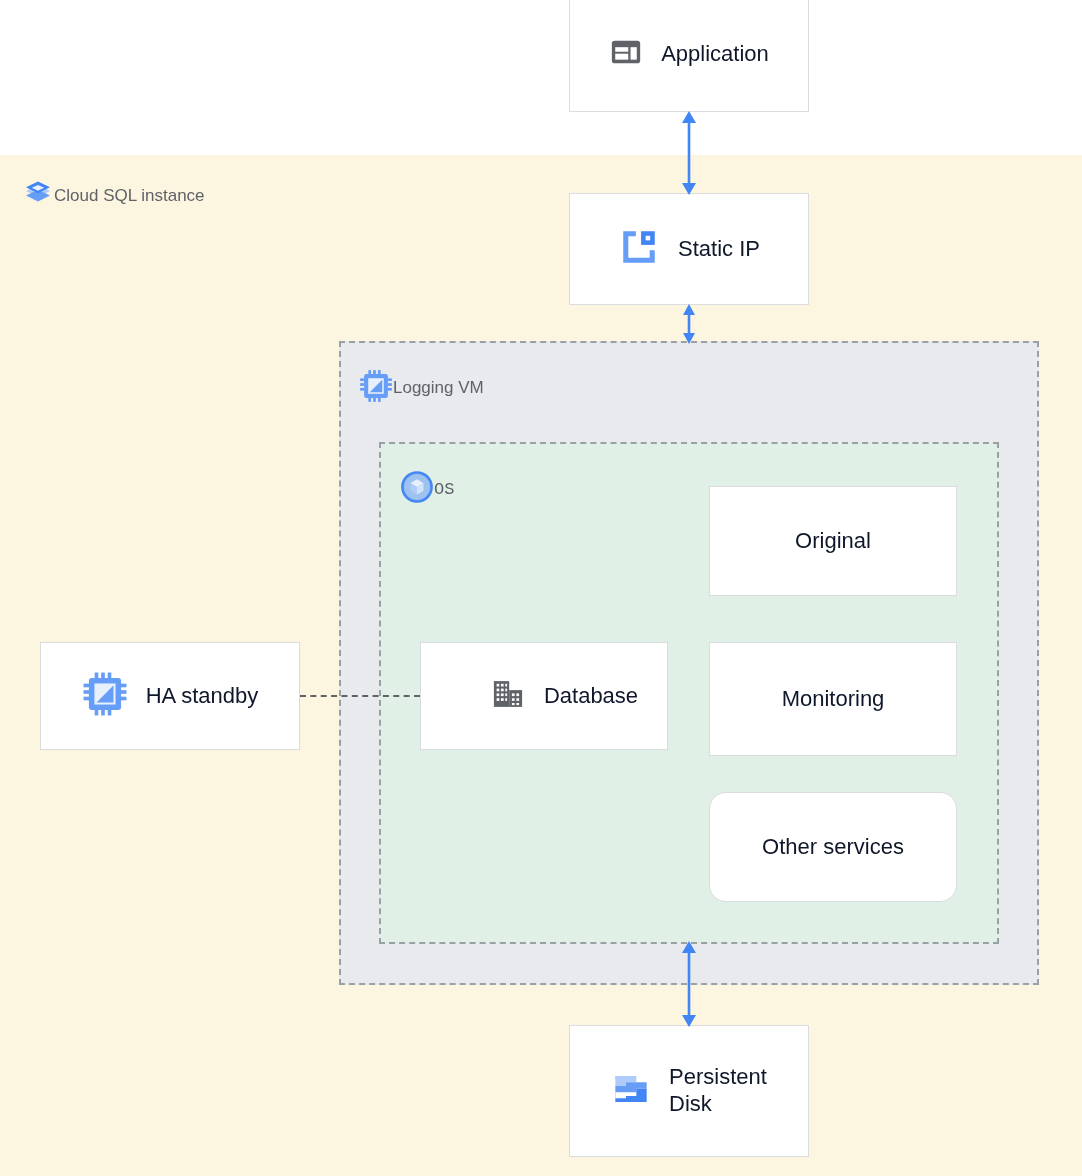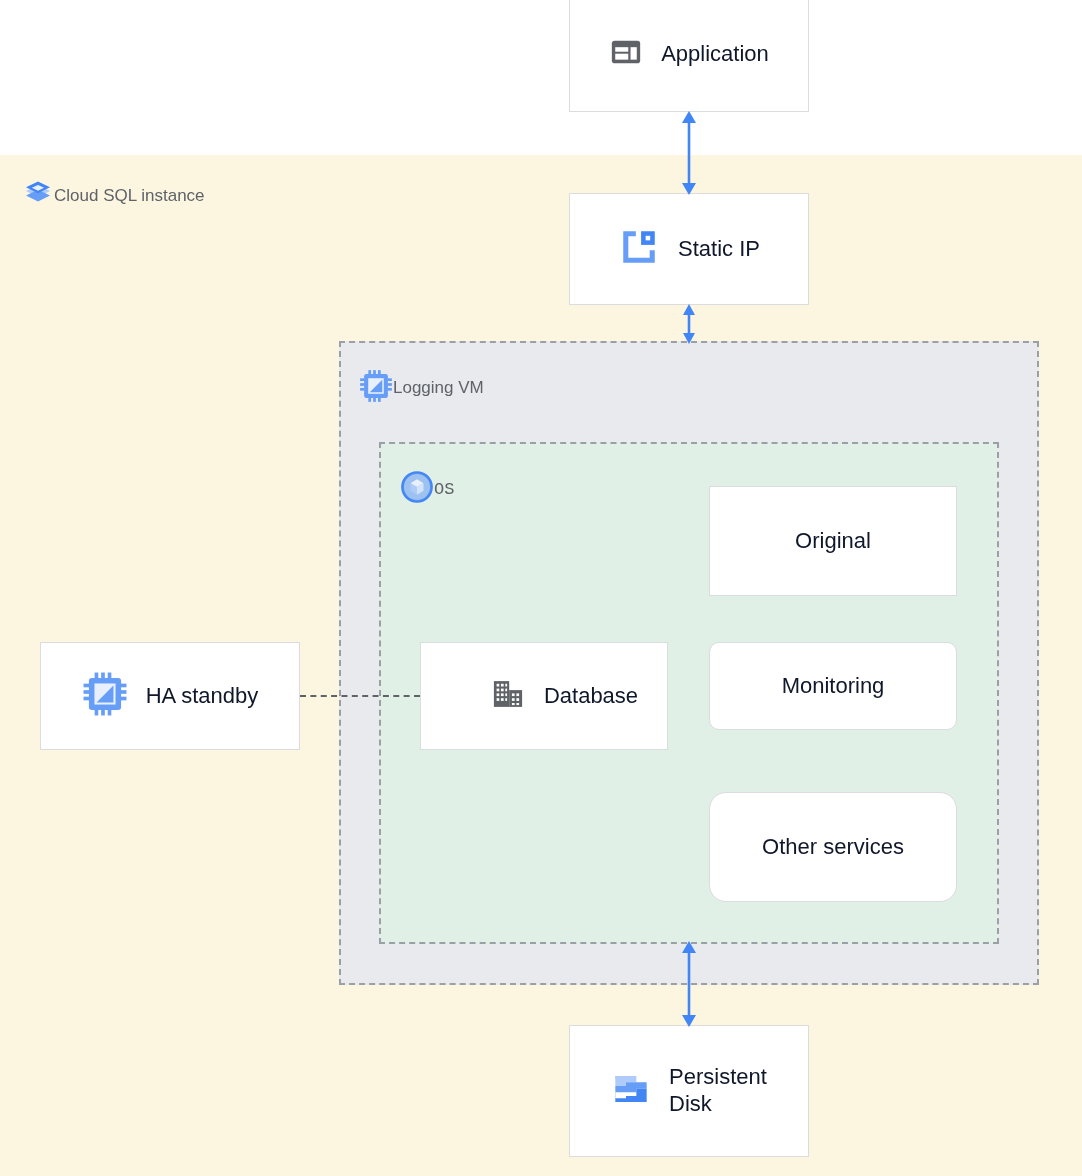--- a/index.html
+++ b/index.html
@@ -82,21 +82,21 @@
     line-height: 1.22;
     white-space: pre-line;
   }
   .node.plain .node-text { font-size: 22px; }
 
   .n-application   { left: 569px; top: -4px;   width: 240px; height: 116px; }
   .n-staticip      { left: 569px; top: 193px;  width: 240px; height: 112px; }
   .n-hastandby     { left: 40px;  top: 642px;  width: 260px; height: 108px; }
   .n-database      { left: 420px; top: 642px;  width: 248px; height: 108px; padding-left: 40px; }
   .n-logging       { left: 709px; top: 486px;  width: 248px; height: 110px; }
-  .n-monitoring    { left: 709px; top: 642px;  width: 248px; height: 88px; border-radius: 10px; }
+  .n-monitoring    { left: 709px; top: 642px;  width: 248px; height: 114px; }
   .n-otherservices { left: 709px; top: 792px;  width: 248px; height: 110px; border-radius: 17px; }
   .n-persistdisk   { left: 569px; top: 1025px; width: 240px; height: 132px; }
   .n-persistdisk .node-text { text-align: left; }
 
   
   .icon { display: block; flex: none; }
 
   
   .conn { position: absolute; }
 

